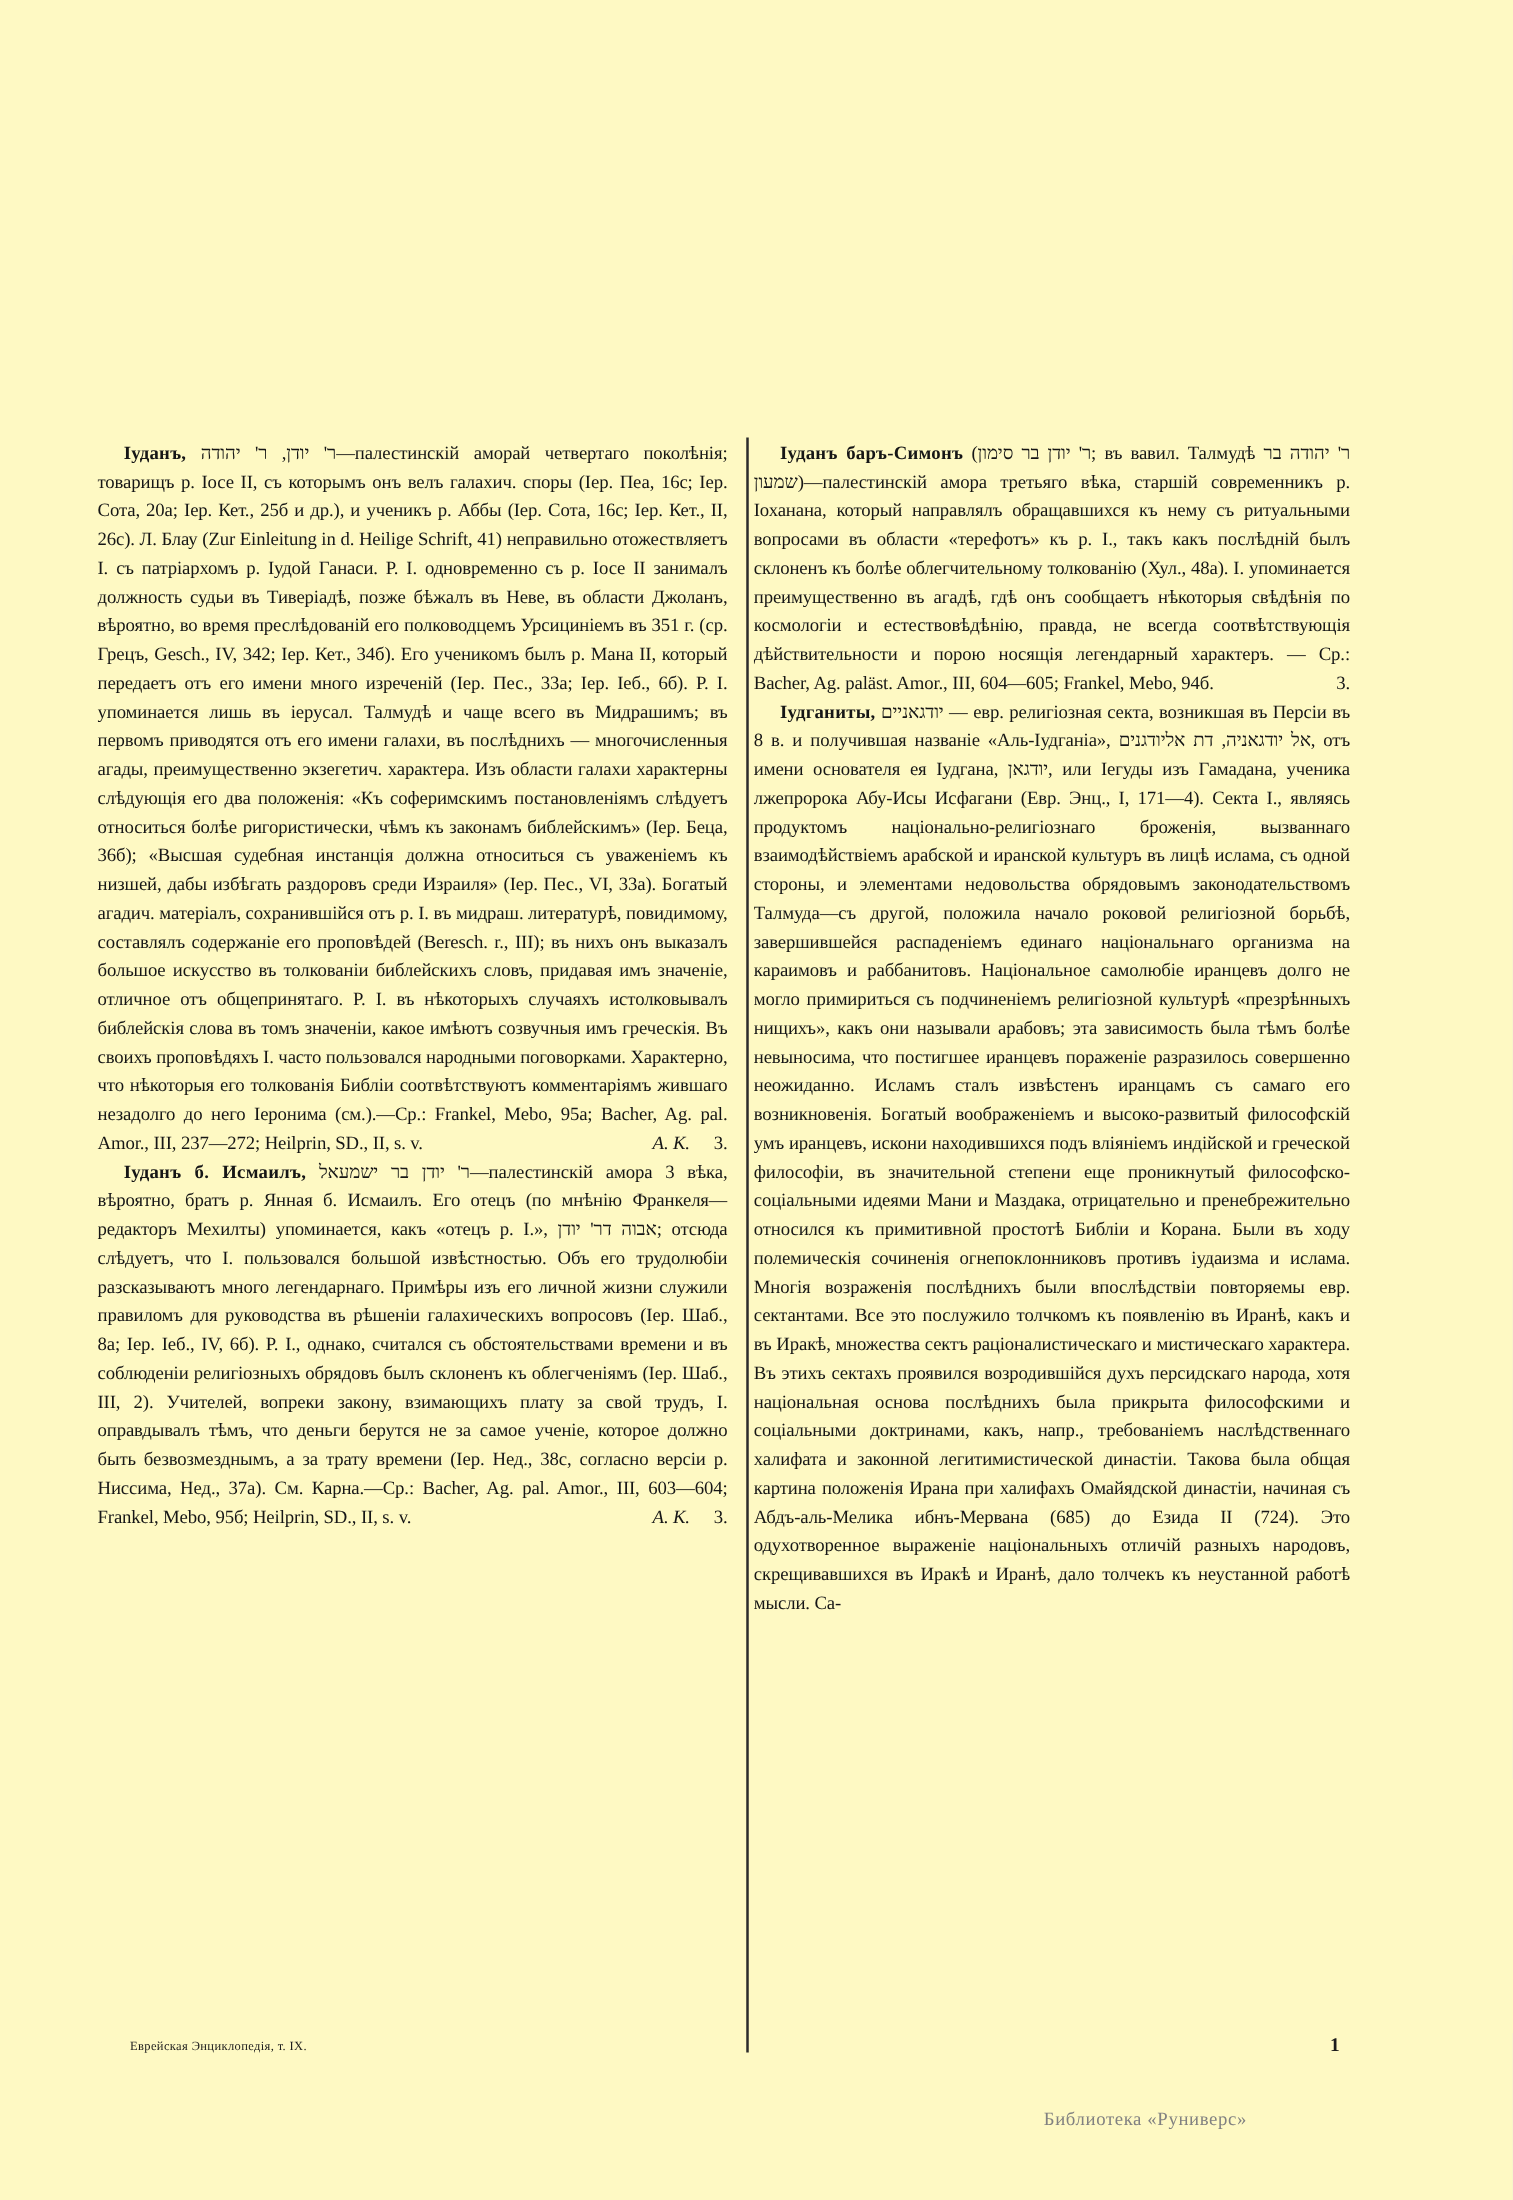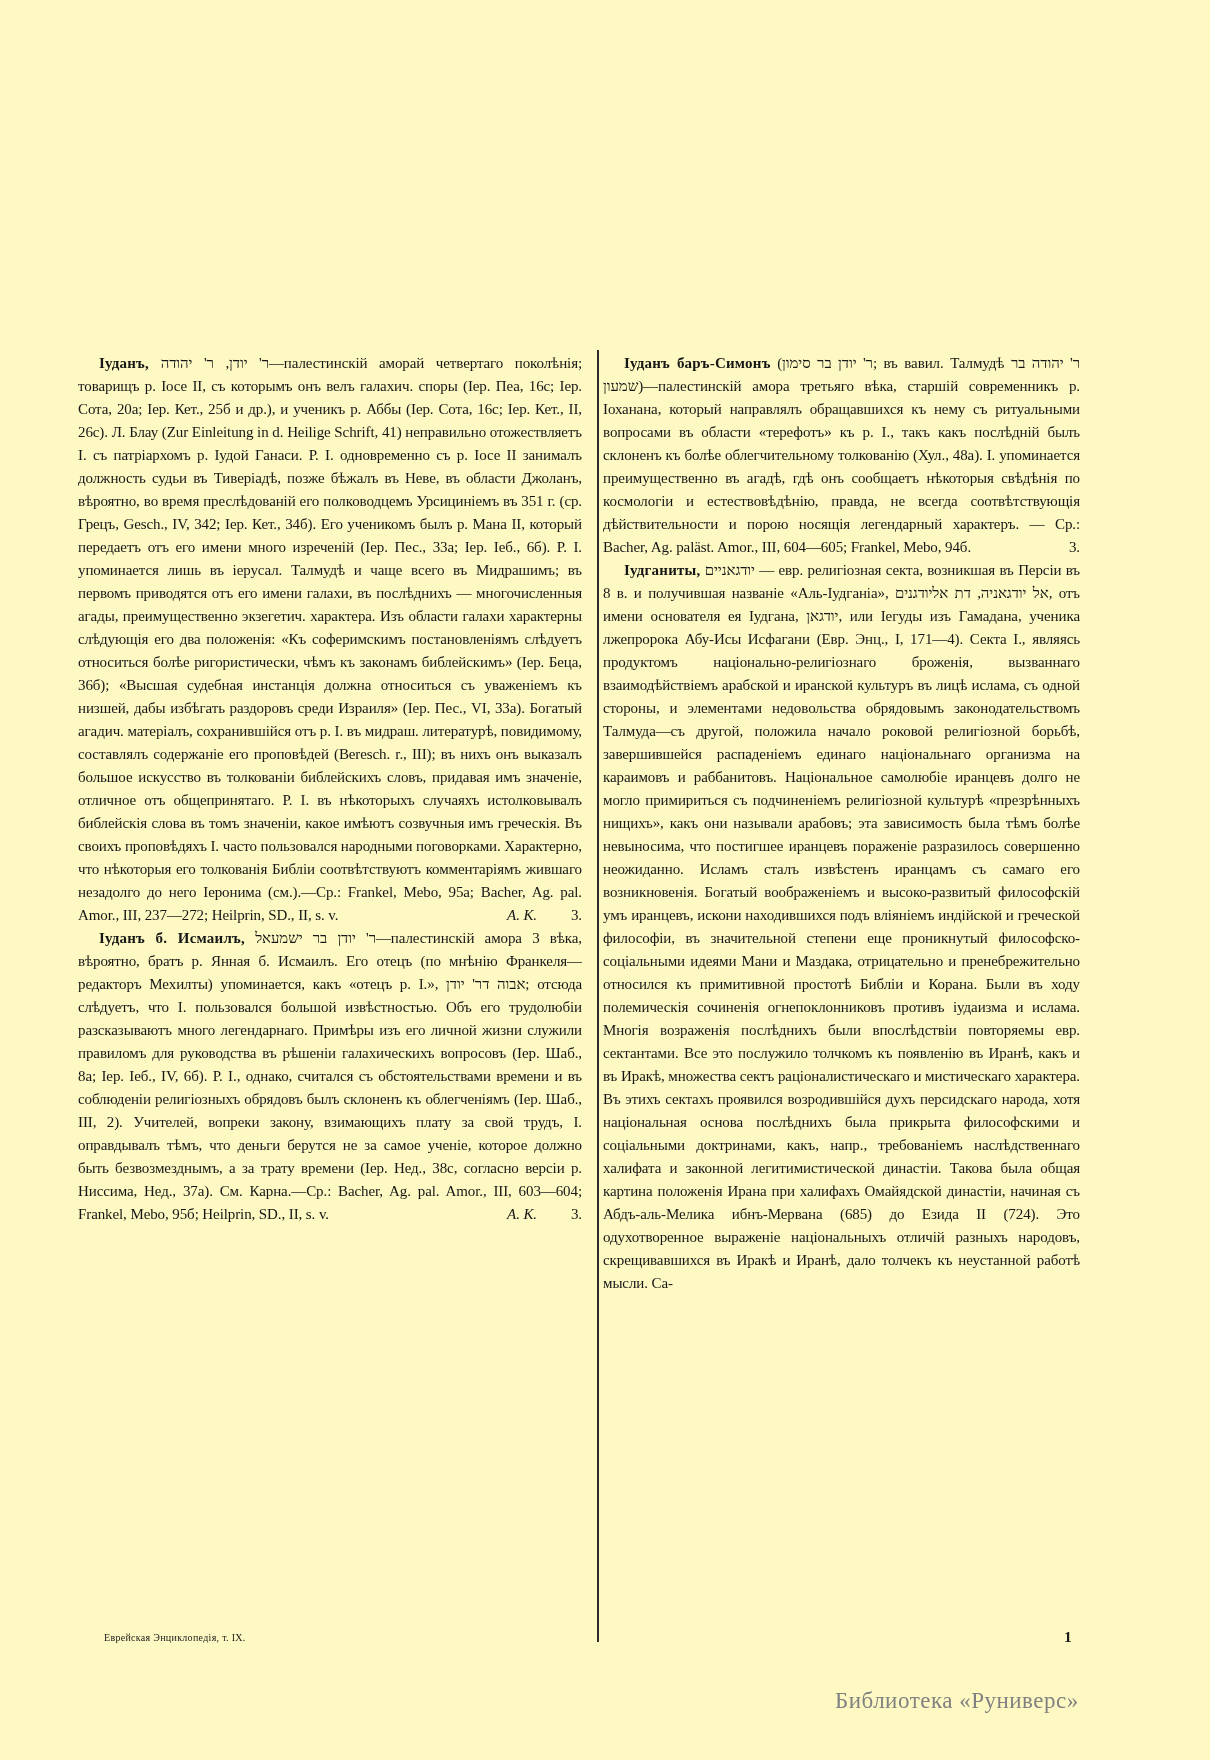--- a/index.html
+++ b/index.html
@@ -30,21 +30,21 @@
     left: 597px;
     top: 350px;
     width: 2px;
     height: 1292px;
     background: #2b2b2b;
   }
   p.entry { margin: 0; text-indent: 21px; }
   .term { font-weight: bold; letter-spacing: 0.2px; }
   .hebrew, .col { unicode-bidi: plaintext; }
   .sig { float: right; white-space: nowrap; }
-  .sig-author { font-style: italic; margin-right: 34px; }
+  .sig-author { font-style: italic; margin-right: 19px; }
   .sig-num { font-style: normal; }
   .footer-volume {
     position: absolute;
     left: 104px;
     top: 1632px;
     font-size: 10px;
     color: #1c1c1c;
     letter-spacing: 0.3px;
   }
   .page-number {
@@ -52,21 +52,21 @@
     left: 1064px;
     top: 1628px;
     font-size: 15.5px;
     font-weight: bold;
     color: #1c1c1c;
   }
   .watermark {
     position: absolute;
     left: 835px;
     top: 1688px;
-    font-size: 23px;
+    font-size: 15px;
     color: #818181;
     letter-spacing: 0.5px;
   }
 </style>
 </head>
 <body>
 
 <div class="page">
 
   <div class="col col-left">

